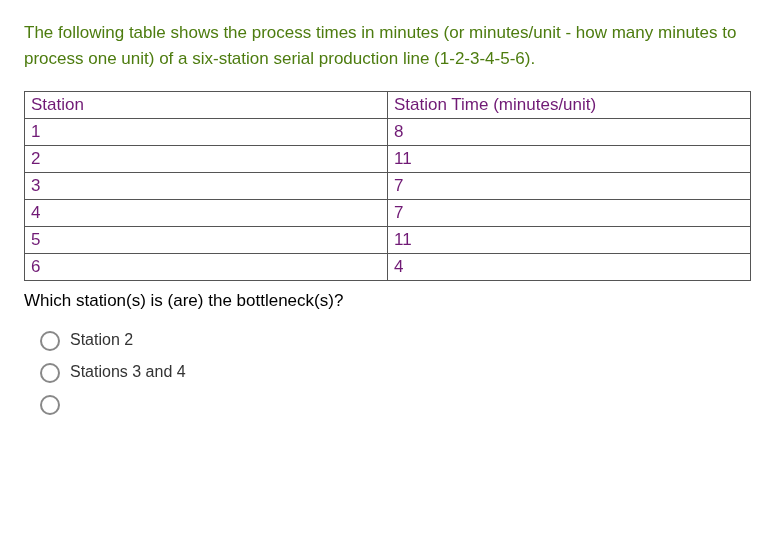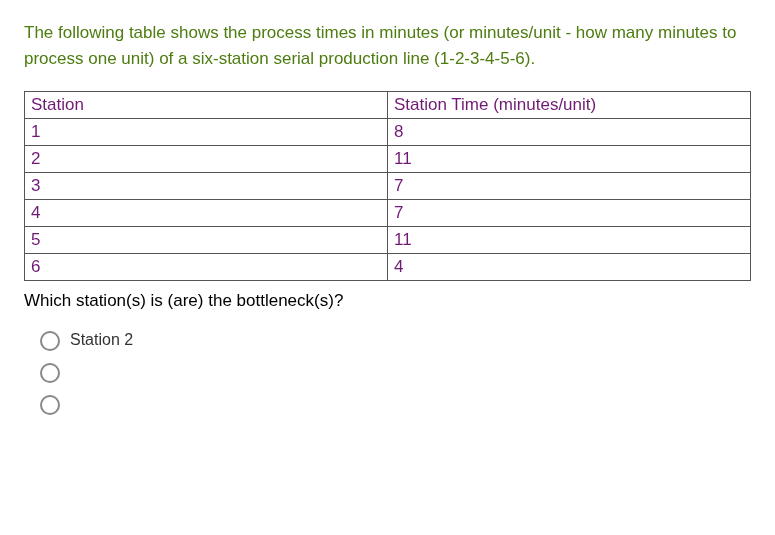--- a/index.html
+++ b/index.html
@@ -105,17 +105,18 @@
 
 <p class="question">Which station(s) is (are) the bottleneck(s)?</p>
 
 <div class="options">
   <div class="option">
     <span class="radio"></span>
     <span class="option-label">Station 2</span>
   </div>
   <div class="option">
     <span class="radio"></span>
+    <span class="option-label">Stations 3 and 4</span>
   </div>
   <div class="option">
     <span class="radio"></span>
   </div>
 </div>
 
 </body></html>

